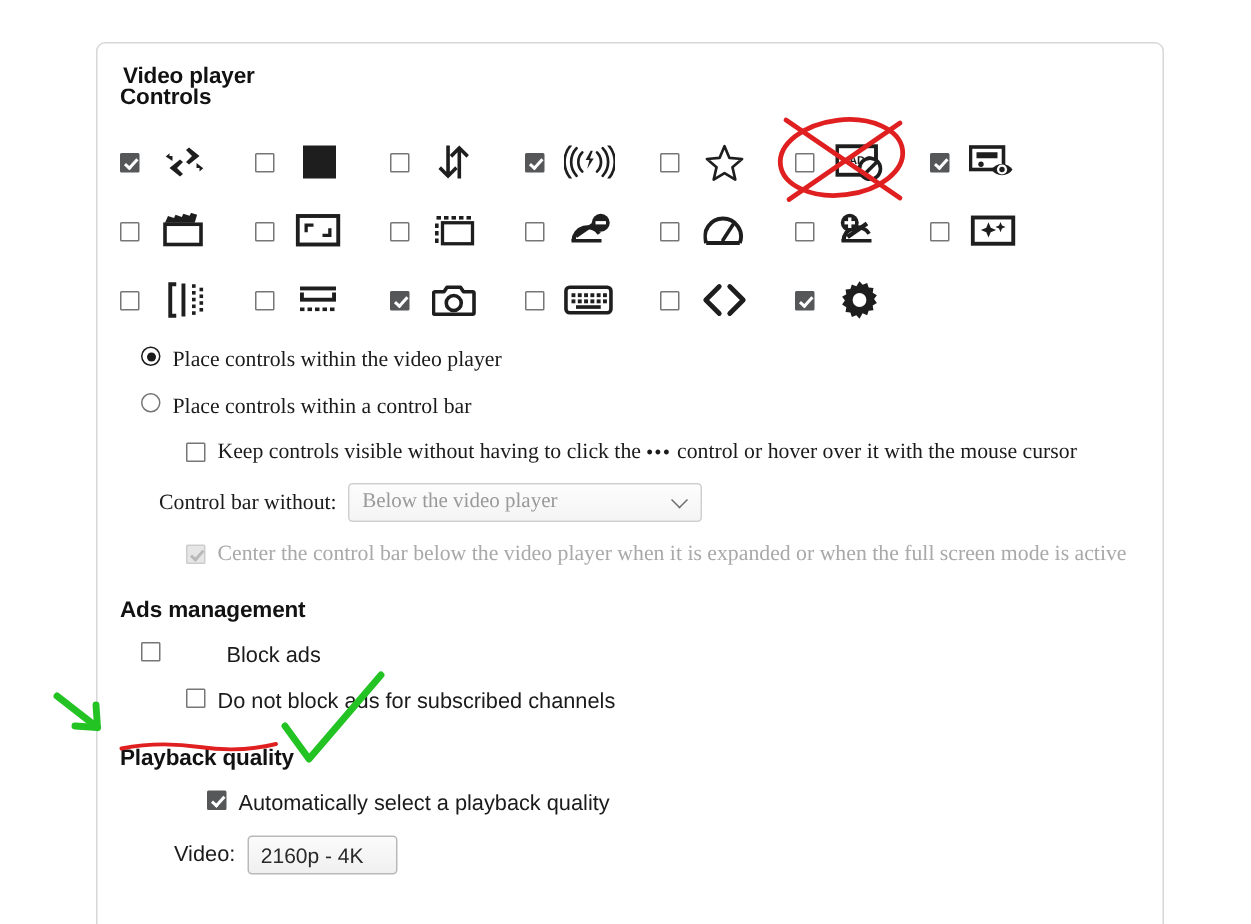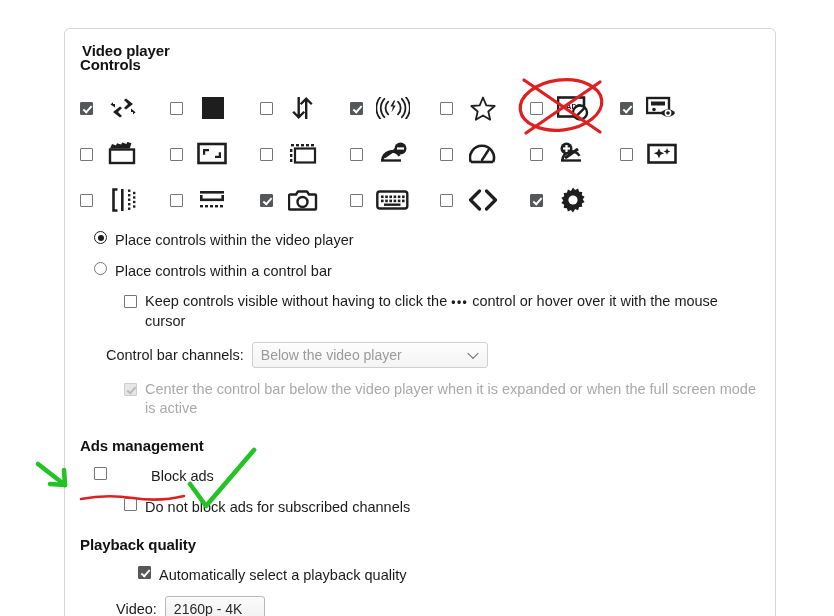--- a/index.html
+++ b/index.html
@@ -449,21 +449,21 @@
         <span class="ic">
           <svg width="26" height="26" viewBox="0 0 26 26">
             <path d="M13 0.5l2.1 2.4 3-1.3 1 3.1 3.2.3-.5 3.2 2.8 1.6-1.9 2.6 1.9 2.6-2.8 1.6.5 3.2-3.2.3-1 3.1-3-1.3L13 25.5l-2.1-2.4-3 1.3-1-3.1-3.2-.3.5-3.2L1.4 16l1.9-2.6L1.4 10.8l2.8-1.6-.5-3.2 3.2-.3 1-3.1 3 1.3z" fill="#1e1e1e"></path>
             <circle cx="13" cy="13" r="4.6" fill="#fff"></circle>
           </svg>
         </span>
       </div>
     </div>
   </div>
 
-  <div style="margin-top:8px;">
+  <div style="margin-top:8px;font-family:Liberation Serif, serif;">
 
     <div class="optrow" style="margin-left:14px;">
       <span class="rb on"></span>
       <span class="lbl">Place controls within the video player</span>
     </div>
 
     <div class="optrow" style="margin-top:12px;margin-left:14px;">
       <span class="rb"></span>
       <span class="lbl">Place controls within a control bar</span>
     </div>
@@ -471,21 +471,21 @@
     <div class="optrow indent1" style="margin-top:11px;margin-left:44px;max-width:640px;">
       <span class="cb" style="margin-top:3px;"></span>
       <span class="lbl">
         <span>Keep controls visible without having to click the</span>
         <span class="ell">•••</span>
         <span>control or hover over it with the mouse cursor</span>
       </span>
     </div>
 
     <div class="selrow" style="margin-top:11px;">
-      <span class="cap">Control bar channels:</span>
+      <span class="cap">Control bar without:</span>
       <span class="sel">
         <span>Below the video player</span>
         <span class="chev"></span>
       </span>
     </div>
 
     <div class="optrow dis" style="margin-top:12px;margin-left:44px;max-width:688px;">
       <span class="cb dis on" style="margin-top:3px;"></span>
       <span class="lbl">Center the control bar below the video player when it is expanded or when the full screen mode is active</span>
     </div>

